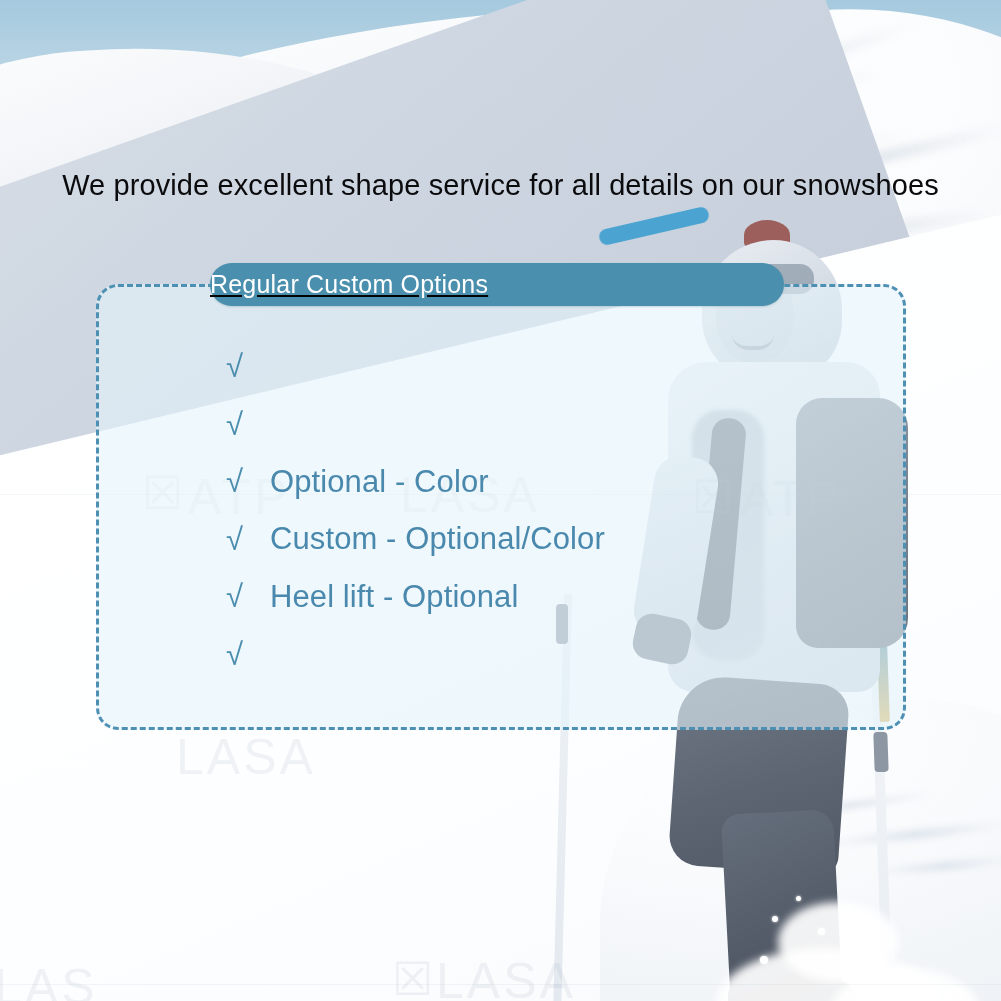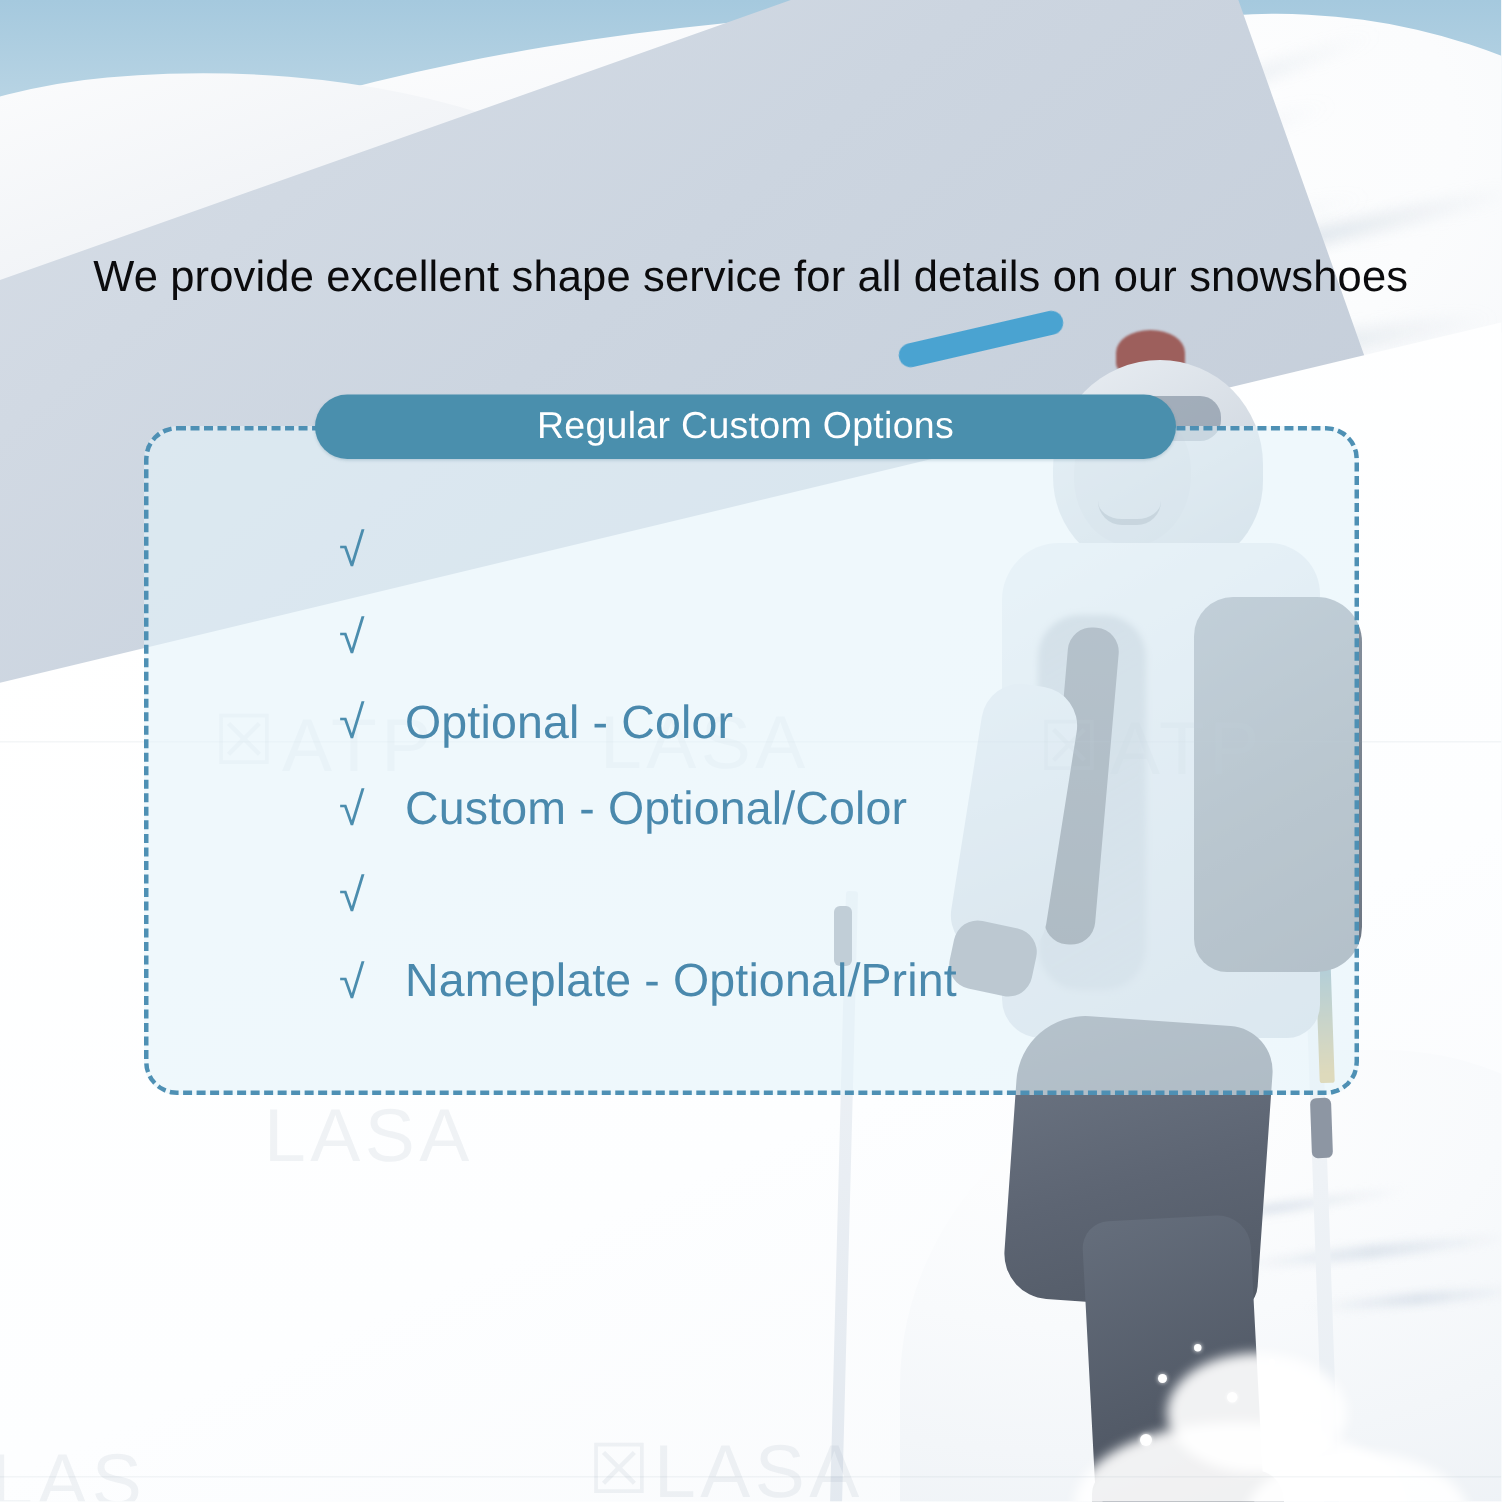--- a/index.html
+++ b/index.html
@@ -253,22 +253,23 @@
     border:3px dashed #4e90b4;
     border-radius:22px;
   }
 
   
   .pill {
     position:absolute; left:210px; top:263px;
     width:574px; height:43px;
     background:#4a8fad;
     border-radius:22px;
-    display:flex; align-items:center; justify-content:center;
+    display:flex; align-items:center; justify-content:flex-start;
     box-shadow:0 1px 2px rgba(70,120,145,.25);
+    text-decoration:underline;
   }
   .pill-label {
     color:#ffffff;
     font-size:25px;
     letter-spacing:.2px;
     white-space:nowrap;
   }
 
   
   .option-list {
@@ -391,20 +392,20 @@
       <div class="option-row">
         <span class="tick">√</span>
         <span class="option-label">Optional - Color</span>
       </div>
       <div class="option-row">
         <span class="tick">√</span>
         <span class="option-label">Custom - Optional/Color</span>
       </div>
       <div class="option-row">
         <span class="tick">√</span>
-      </div>
-      <div class="option-row">
-        <span class="tick">√</span>
-        <span class="option-label">Nameplate - Optional/Print</span>
+        <span class="option-label">Heel lift - Optional</span>
+      </div>
+      <div class="option-row">
+        <span class="tick">√</span>
       </div>
     </div>
 
 </div>
 
 </body></html>

